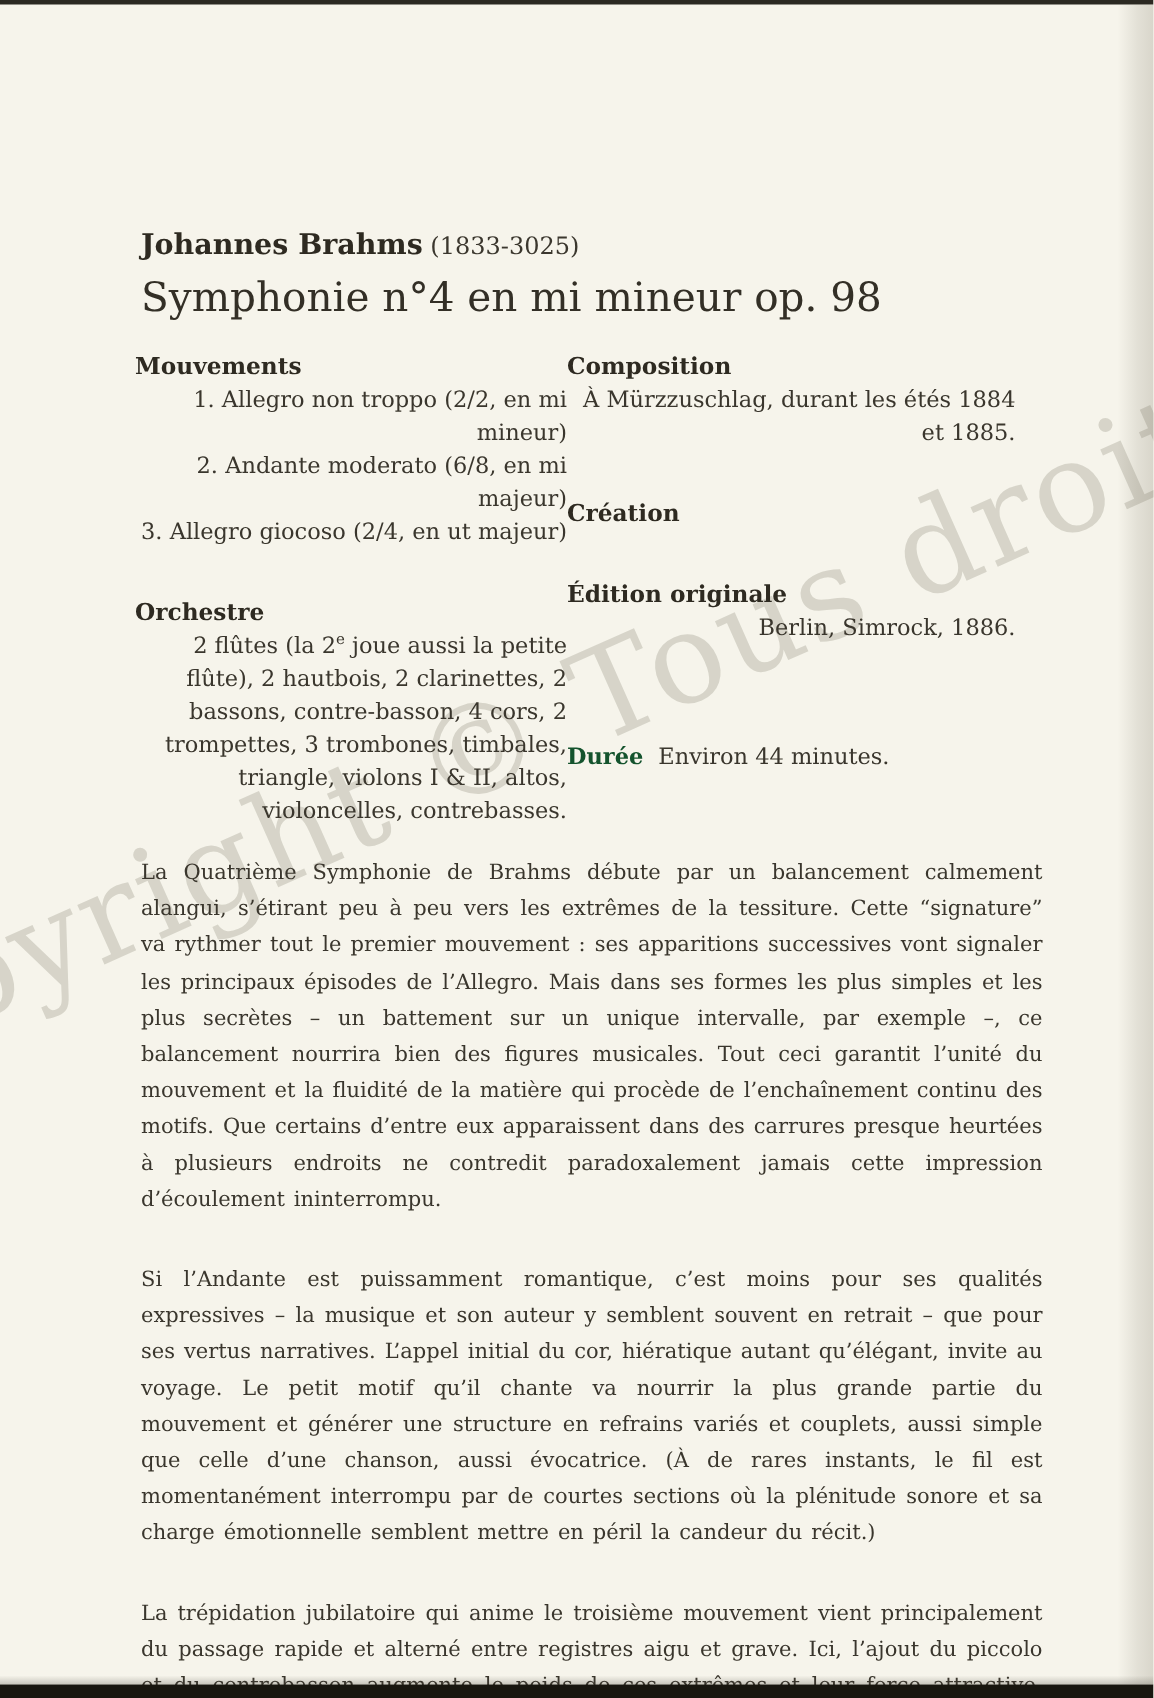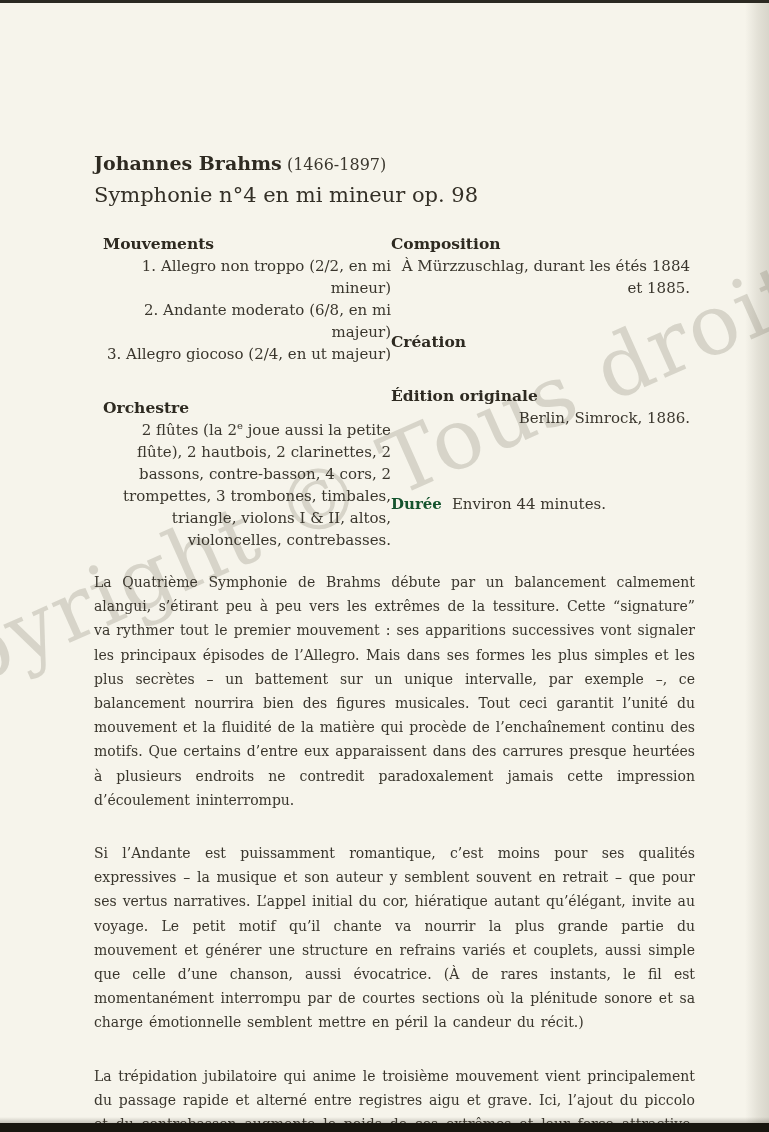--- a/index.html
+++ b/index.html
@@ -23,23 +23,23 @@
     position:absolute;left:-150px;top:660px;
     font-size:84px;letter-spacing:2px;white-space:nowrap;
     color:rgba(143,139,122,0.30);
     transform:rotate(-24deg);transform-origin:0 50%;
     pointer-events:none;user-select:none;
   }
   
   .header{position:absolute;left:94px;top:152px;width:600px;}
   .composer{font-size:19px;font-weight:bold;color:#2e2a21;}
   .dates{font-size:16px;font-weight:normal;color:#3b372e;}
-  .work-title{font-size:21px;margin-top:9px;color:#332f26;}
+  .work-title{font-size:27px;margin-top:9px;color:#332f26;}
   
-  .columns{position:absolute;left:103px;top:233px;width:600px;display:flex;}
+  .columns{position:absolute;left:90px;top:233px;width:600px;display:flex;}
   .col-left{width:288px;flex:none;}
   .col-right{width:299px;flex:none;}
   .info-heading{font-size:15.5px;font-weight:bold;color:#2e2a21;line-height:22px;}
   .info-text{font-size:15px;line-height:22px;color:#3a362d;text-align:right;}
   .movement-list{margin:0;padding:0;list-style:none;text-align:right;}
   .movement-list li{font-size:15px;line-height:22px;padding-left:19px;text-indent:-19px;color:#3a362d;}
   .section{margin-bottom:0;}
   .gap-md{height:32px;}
   .duree-line{font-size:15px;line-height:22px;color:#3a362d;}
   .duree-label{font-weight:bold;color:#14532d;margin-right:10px;text-align:center;}
@@ -54,21 +54,21 @@
   }
 </style>
 </head>
 <body>
 
 <div class="watermark">Copyright © Tous droits réservés</div>
 
 <div class="header">
   <div>
     <span class="composer">Johannes Brahms</span>
-    <span class="dates"> <span>(1466-1897)</span></span>
+    <span class="dates"> <span>(1833-3025)</span></span>
   </div>
   <div class="work-title">Symphonie n°4 en mi mineur op. 98</div>
 </div>
 
 <div class="columns">
   <div class="col-left">
     <div class="section">
       <div class="info-heading">Mouvements</div>
       <ol class="movement-list">
         <li>1. Allegro non troppo (2/2, en mi mineur)</li>

